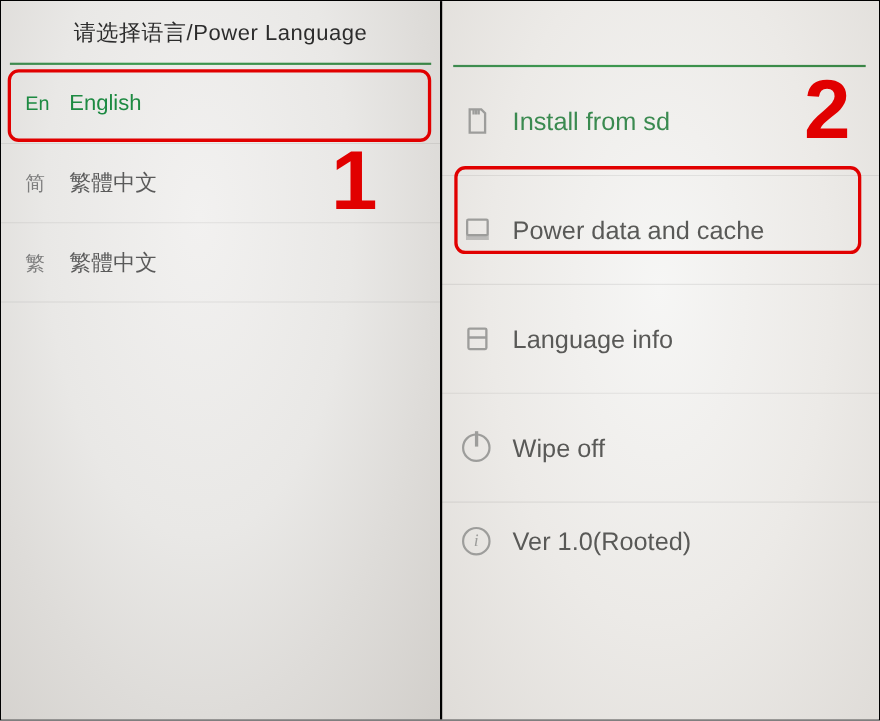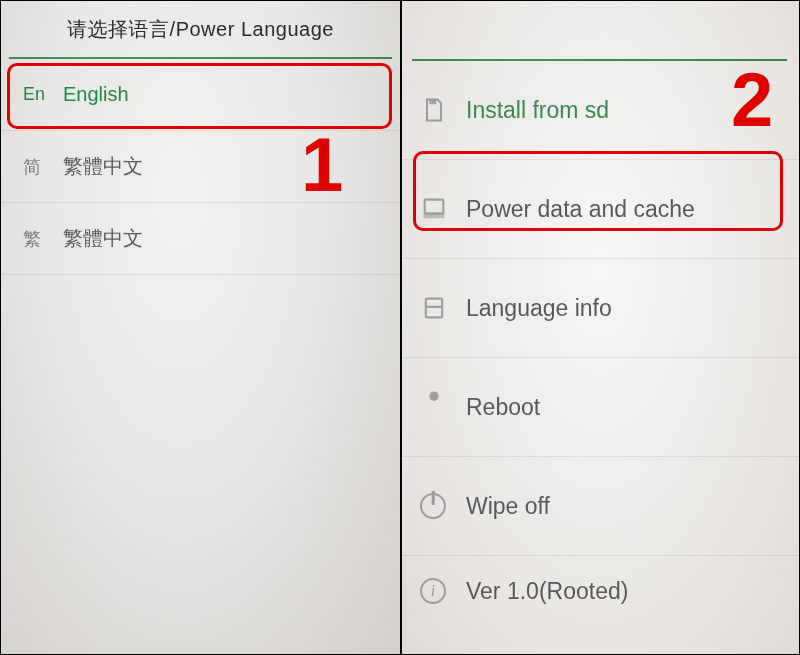--- a/index.html
+++ b/index.html
@@ -203,35 +203,20 @@
     <div class="menu-item">
       <span class="menu-icon">
         <svg viewBox="0 0 24 24" fill="none" stroke="currentColor" stroke-width="1.8">
           <rect x="5" y="4" width="14" height="16" rx="1"></rect>
           <path d="M5 11 h14"></path>
         </svg>
       </span>
       <span class="menu-label">Language info</span>
     </div>
 
-    <div class="menu-item">
-      <span class="menu-icon">
-        <span class="spinner">
-          <span style="transform:translate(-50%,-100%) rotate(0deg) translateY(-6px)"></span>
-          <span style="transform:translate(-50%,-100%) rotate(45deg) translateY(-6px);opacity:.85"></span>
-          <span style="transform:translate(-50%,-100%) rotate(90deg) translateY(-6px);opacity:.7"></span>
-          <span style="transform:translate(-50%,-100%) rotate(135deg) translateY(-6px);opacity:.55"></span>
-          <span style="transform:translate(-50%,-100%) rotate(180deg) translateY(-6px);opacity:.4"></span>
-          <span style="transform:translate(-50%,-100%) rotate(225deg) translateY(-6px);opacity:.55"></span>
-          <span style="transform:translate(-50%,-100%) rotate(270deg) translateY(-6px);opacity:.7"></span>
-          <span style="transform:translate(-50%,-100%) rotate(315deg) translateY(-6px);opacity:.85"></span>
-        </span>
-      </span>
-      <span class="menu-label">Reboot</span>
-    </div>
 
     <div class="menu-item">
       <span class="menu-icon">
         <span class="power-ic"></span>
       </span>
       <span class="menu-label">Wipe off</span>
     </div>
 
     <div class="menu-item ver">
       <span class="menu-icon">

